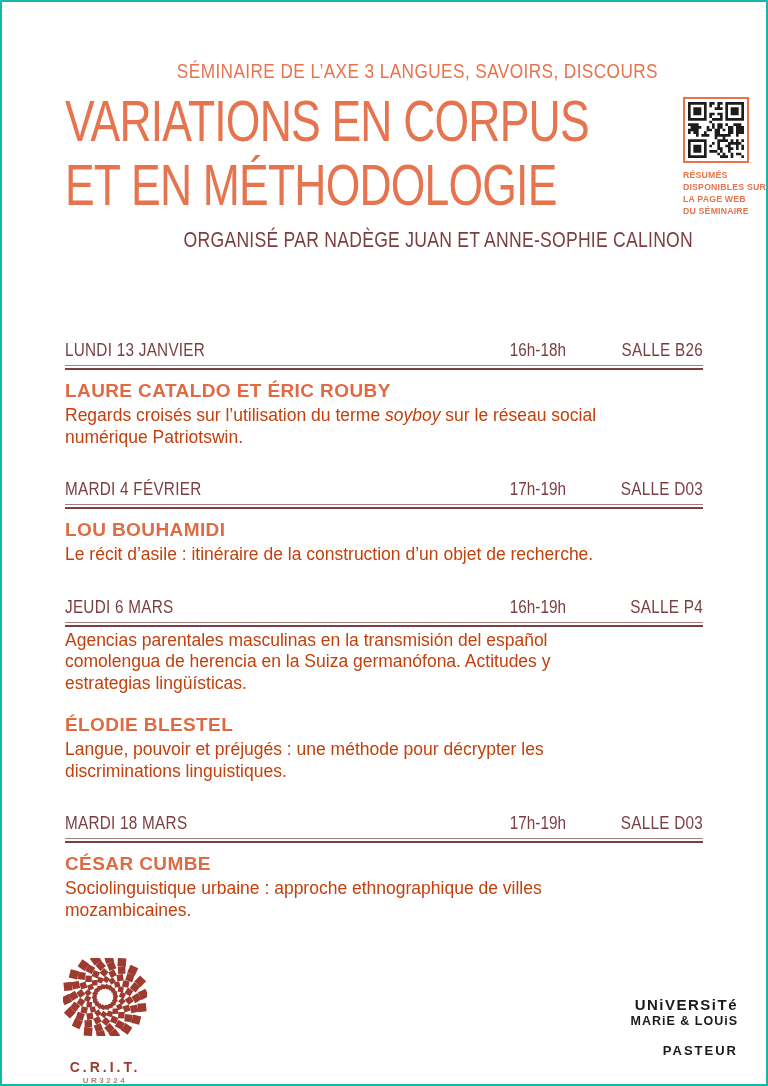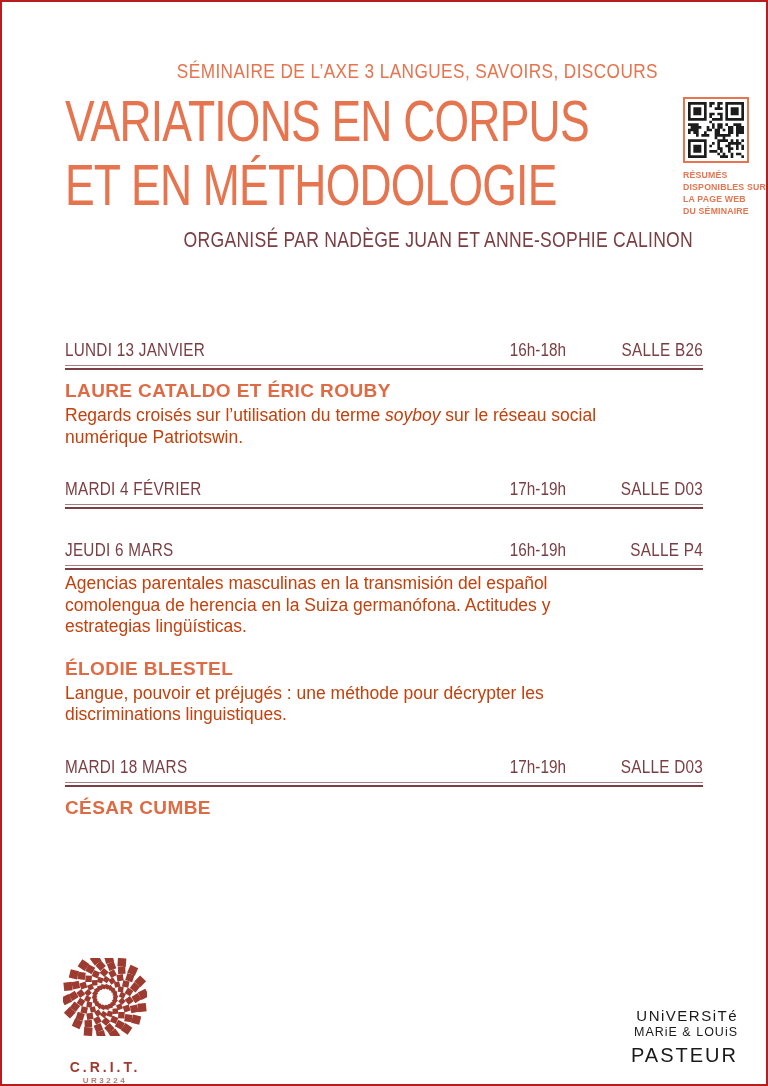--- a/index.html
+++ b/index.html
@@ -1,19 +1,19 @@
 <!DOCTYPE html>
 <html lang="fr"><head>
 <meta charset="utf-8">
 <style>
   html,body{margin:0;padding:0;background:#fff;}
   body{font-family:"Liberation Sans",sans-serif;}
   .page{
     position:relative;width:768px;height:1086px;box-sizing:border-box;
-    background:#fff;border:2px solid #b91c1c;overflow:hidden;
+    background:#fff;border:2px solid #14b8a6;overflow:hidden;
   }
   
   .header{position:relative;padding:56px 63px 0 63px;}
   .eyebrow{
     text-align:right;margin-right:45px;font-size:21px;line-height:25px;
     color:#E5744F;letter-spacing:.5px;
     transform:scaleX(.82);transform-origin:right center;white-space:nowrap;
   }
   .title{
     margin:6px 0 0;font-weight:400;font-size:57px;line-height:64px;
@@ -46,24 +46,24 @@
   .speaker{margin:10px 0 0;font-size:19px;line-height:22px;font-weight:700;color:#DF6B45;letter-spacing:.4px;}
   .desc{margin:3px 0 0;font-size:17.5px;line-height:21.5px;color:#c2410c;}
   .desc i{font-style:italic;}
   .w-560{max-width:560px;} .w-660{max-width:660px;} .w-490{max-width:490px;}
   .talk + .talk{margin-top:20px;}
   
   .footer{position:absolute;left:0;right:0;bottom:16px;height:110px;}
   .crit{position:absolute;left:56px;top:0;width:94px;text-align:center;color:#9E3B30;}
   .crit-name{font-size:14px;font-weight:700;letter-spacing:3px;margin-top:19px;}
   .crit-unit{font-size:8px;font-weight:700;letter-spacing:2.5px;color:#B07F78;margin-top:1px;}
-  .uni{position:absolute;right:28px;top:49px;text-align:right;color:#1a1a1a;font-weight:400;}
+  .uni{position:absolute;right:28px;top:38px;text-align:right;color:#1a1a1a;font-weight:700;}
   .uni-l1{font-size:15px;letter-spacing:1.5px;}
   .uni-l2{font-size:12.5px;letter-spacing:1px;margin-top:1px;}
-  .uni-l3{font-size:20px;letter-spacing:2px;margin-top:5px;}
+  .uni-l3{font-size:13px;letter-spacing:2px;margin-top:15px;}
 </style>
 </head>
 <body>
 
 <div class="page">
 
   <header class="header">
     <div class="eyebrow">SÉMINAIRE DE L’AXE 3 LANGUES, SAVOIRS, DISCOURS</div>
     <h1 class="title">
       <span class="t-line">VARIATIONS EN CORPUS</span>
@@ -103,20 +103,24 @@
       </div>
     </section>
 
     <section class="session">
       <div class="date-row">
         <span class="s-date">MARDI 4 FÉVRIER</span>
         <span class="s-time">17h-19h</span>
         <span class="s-room">SALLE D03</span>
       </div>
       <div class="rule"></div>
+      <div class="talk">
+        <h2 class="speaker">LOU BOUHAMIDI</h2>
+        <p class="desc w-660"><span>Le récit d’asile : itinéraire de la construction d’un objet de recherche.</span></p>
+      </div>
     </section>
 
     <section class="session">
       <div class="date-row">
         <span class="s-date">JEUDI 6 MARS</span>
         <span class="s-time">16h-19h</span>
         <span class="s-room">SALLE P4</span>
       </div>
       <div class="rule"></div>
       <div class="talk">
@@ -130,20 +134,21 @@
 
     <section class="session">
       <div class="date-row">
         <span class="s-date">MARDI 18 MARS</span>
         <span class="s-time">17h-19h</span>
         <span class="s-room">SALLE D03</span>
       </div>
       <div class="rule"></div>
       <div class="talk">
         <h2 class="speaker">CÉSAR CUMBE</h2>
+        <p class="desc w-490"><span>Sociolinguistique urbaine : approche ethnographique de villes mozambicaines.</span></p>
       </div>
     </section>
 
   </main>
 
   <footer class="footer">
     <div class="crit">
       <svg width="84" height="78" viewBox="-42 -39 84 78">
           <g id="spiral-g">
             <rect x="-2.2" y="-2.2" width="4.4" height="4.4" fill="#9E3B30" transform="translate(10.50 0.00) rotate(20)"></rect>

